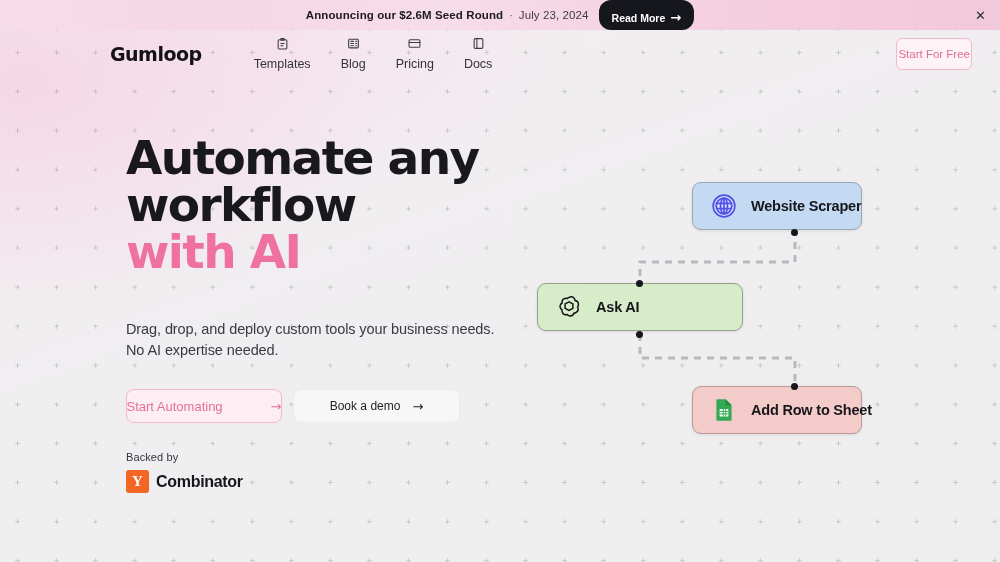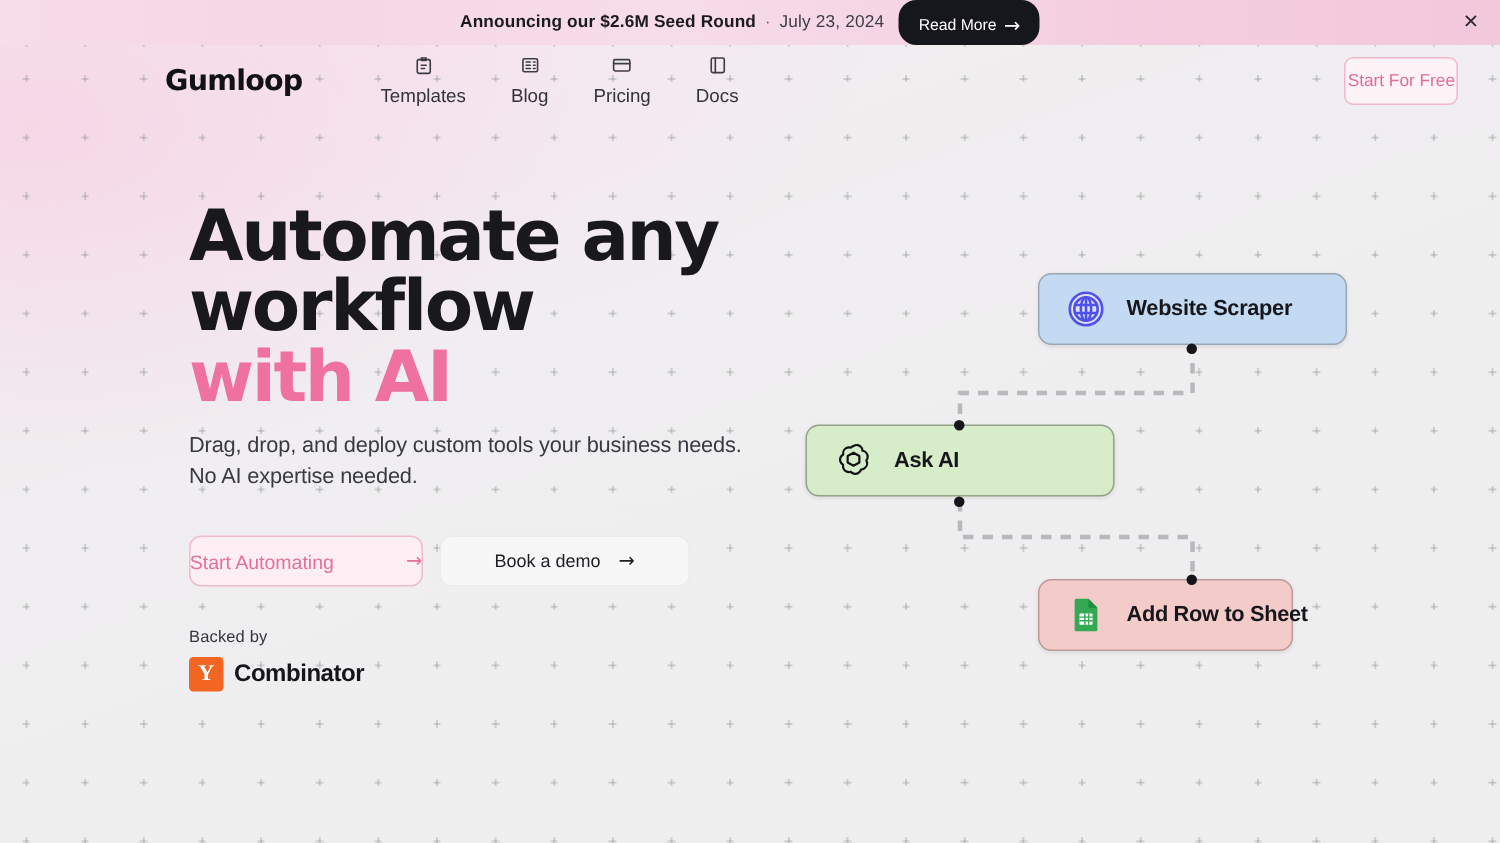--- a/index.html
+++ b/index.html
@@ -51,24 +51,24 @@
   .banner-date {
     font-size: 11.5px;
     color: #3d3d46;
     letter-spacing: .1px;
   }
   .read-more {
     background: #16161d;
     color: #ffffff;
     border-radius: 12px;
     font-size: 10.5px;
-    font-weight: normal;
+    font-weight: bold;
     padding: 11px 13px 6px;
     display: flex;
-    align-items: flex-start;
+    align-items: flex-end;
     gap: 5px;
     cursor: pointer;
     white-space: nowrap;
   }
   .banner-close {
     position: absolute;
     right: 14px;
     top: 50%;
     transform: translateY(-50%);
     font-size: 13px;
@@ -179,21 +179,21 @@
     font-size: 47px;
     font-weight: bold;
     line-height: 1.0;
     letter-spacing: -1.6px;
     color: #18181d;
     font-family: "DejaVu Sans", sans-serif;
   }
   .headline .line { display: block; }
   .headline .accent { color: #ef71a0; }
   .subhead {
-    margin-top: 12px;
+    margin-top: 44px;
     font-size: 14.5px;
     line-height: 1.45;
     color: #3a3a43;
     letter-spacing: -.1px;
   }
   .cta-row {
     margin-top: 28px;
     display: flex;
     align-items: stretch;
     gap: 11px;
@@ -284,21 +284,21 @@
     font-size: 14.5px;
     font-weight: bold;
     color: #16161b;
     letter-spacing: -.2px;
     white-space: nowrap;
   }
   .node-icon { width: 26px; height: 26px; flex: 0 0 26px; display: block; }
   .node-icon svg { display: block; width: 26px; height: 26px; }
 
   #node-scraper {
-    left: 692px; top: 152px; width: 206px; height: 48px;
+    left: 692px; top: 152px; width: 170px; height: 48px;
     background: #c3daf2; border: 1px solid #9aa7b4;
   }
   #node-askai {
     left: 537px; top: 253px; width: 206px; height: 48px;
     background: #d7ecc9; border: 1px solid #93a388;
   }
   #node-sheet {
     left: 692px; top: 356px; width: 170px; height: 48px;
     background: #f3ccca; border: 1px solid #bb9a99;
   }

